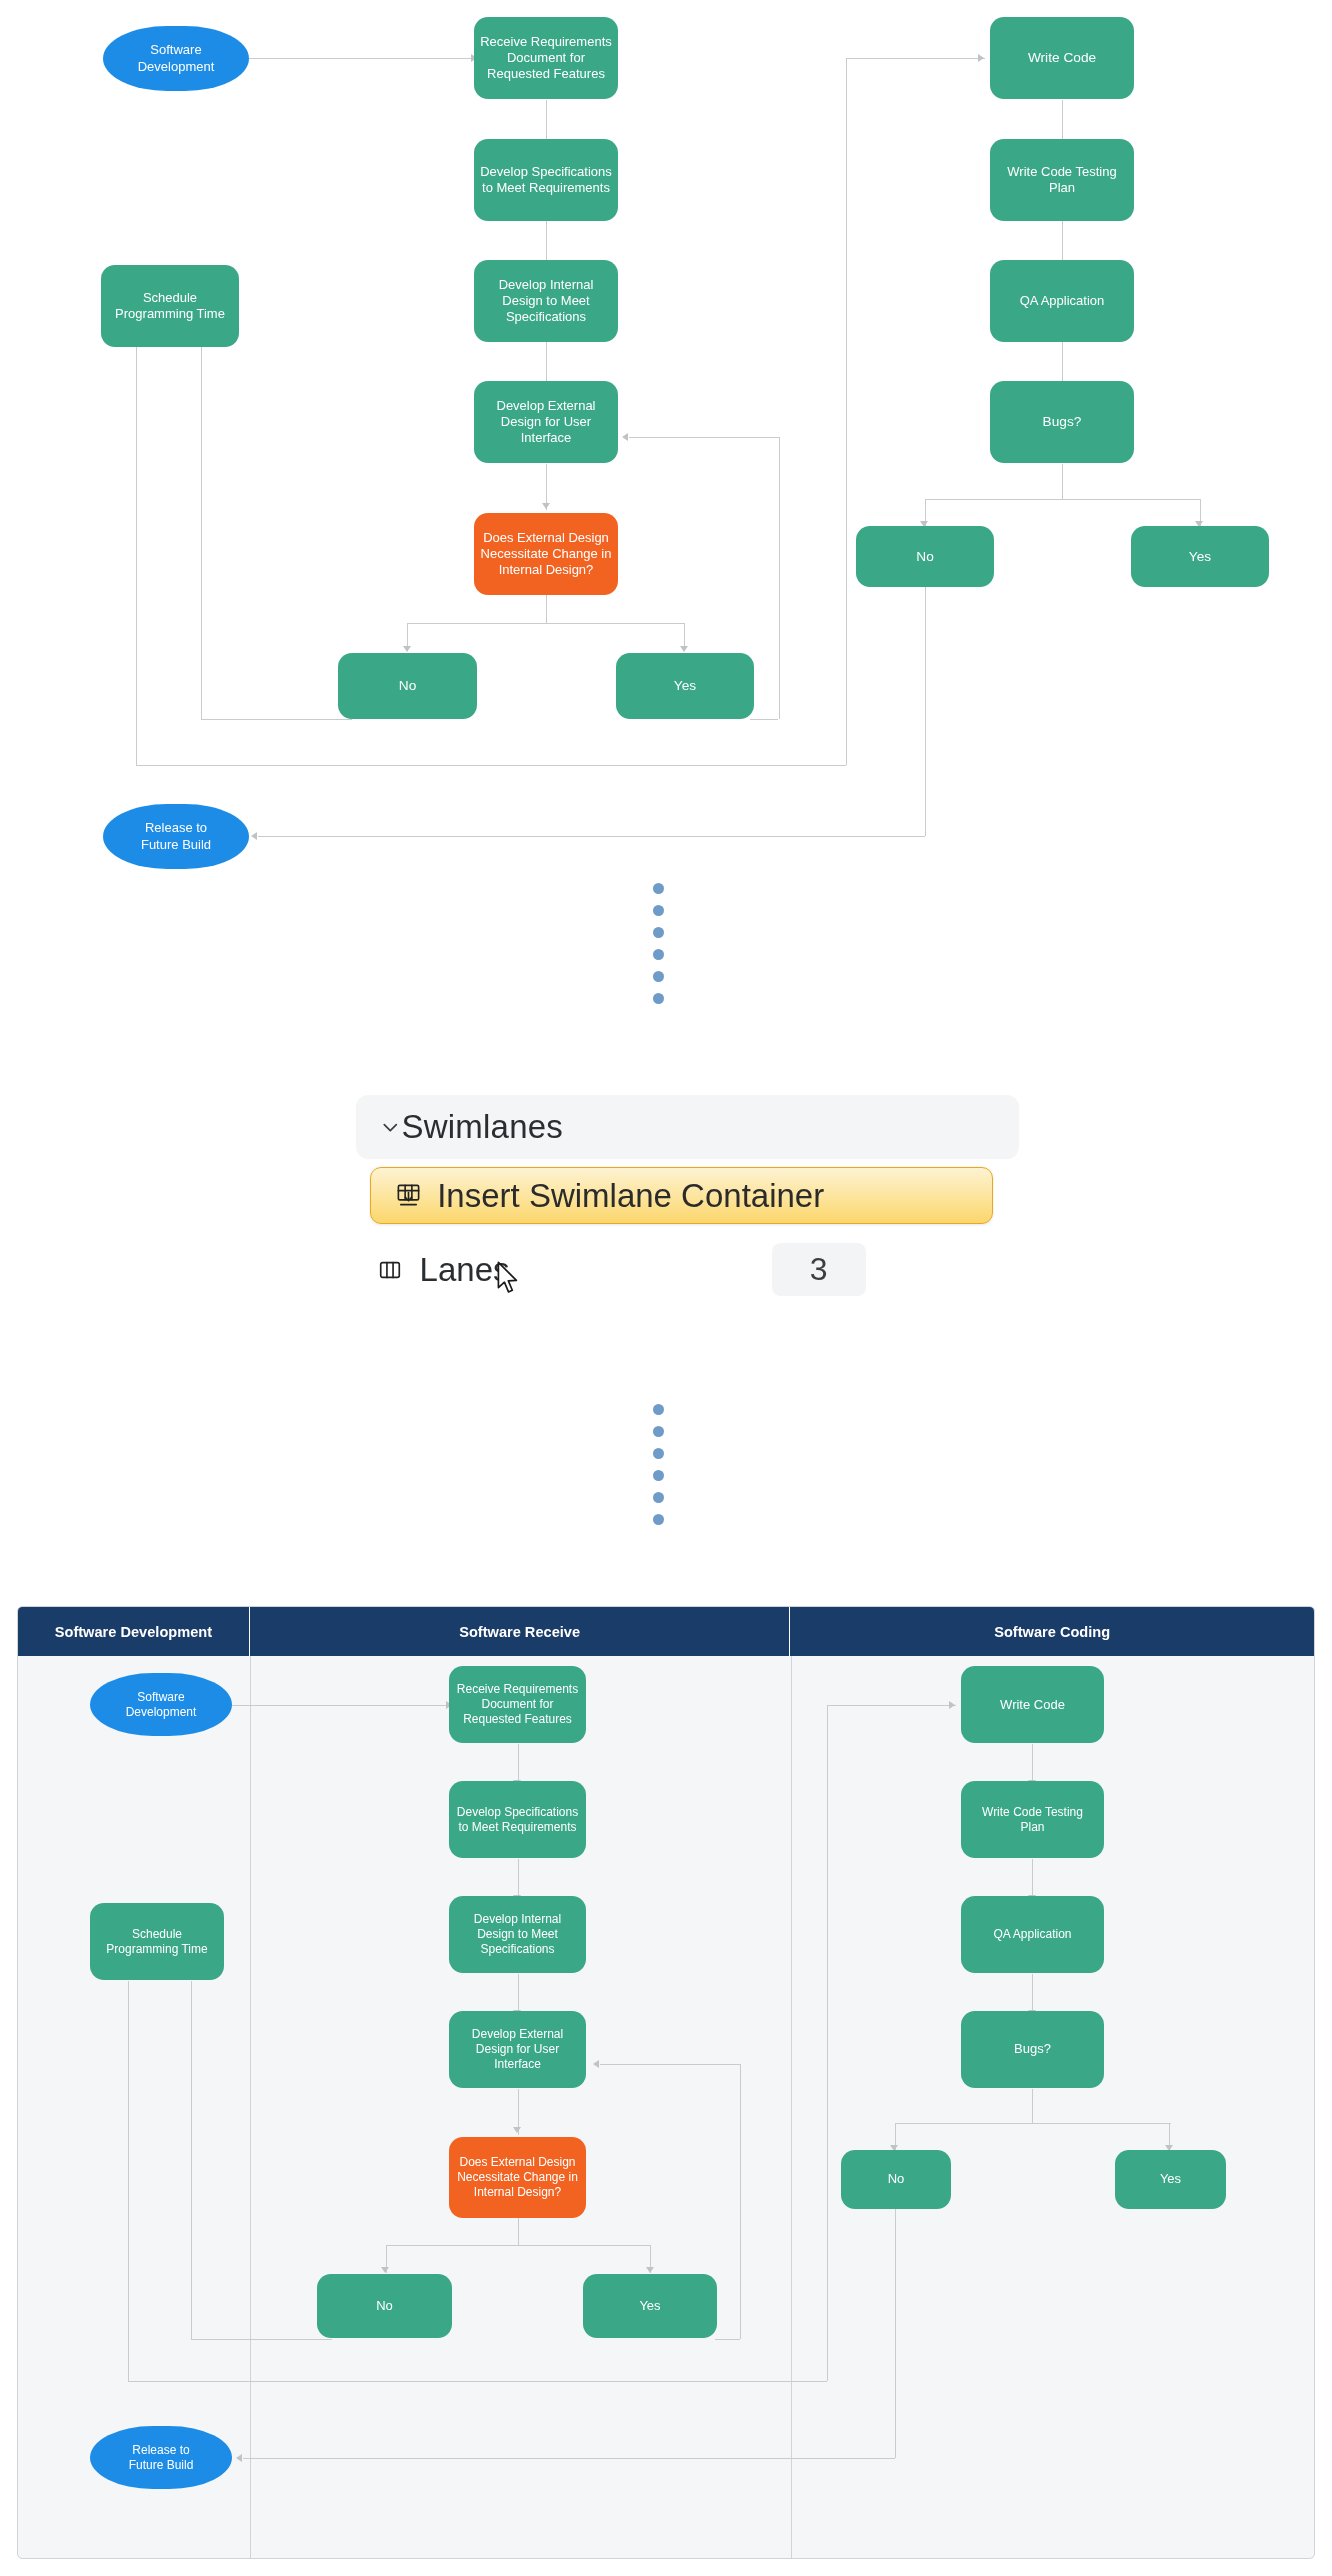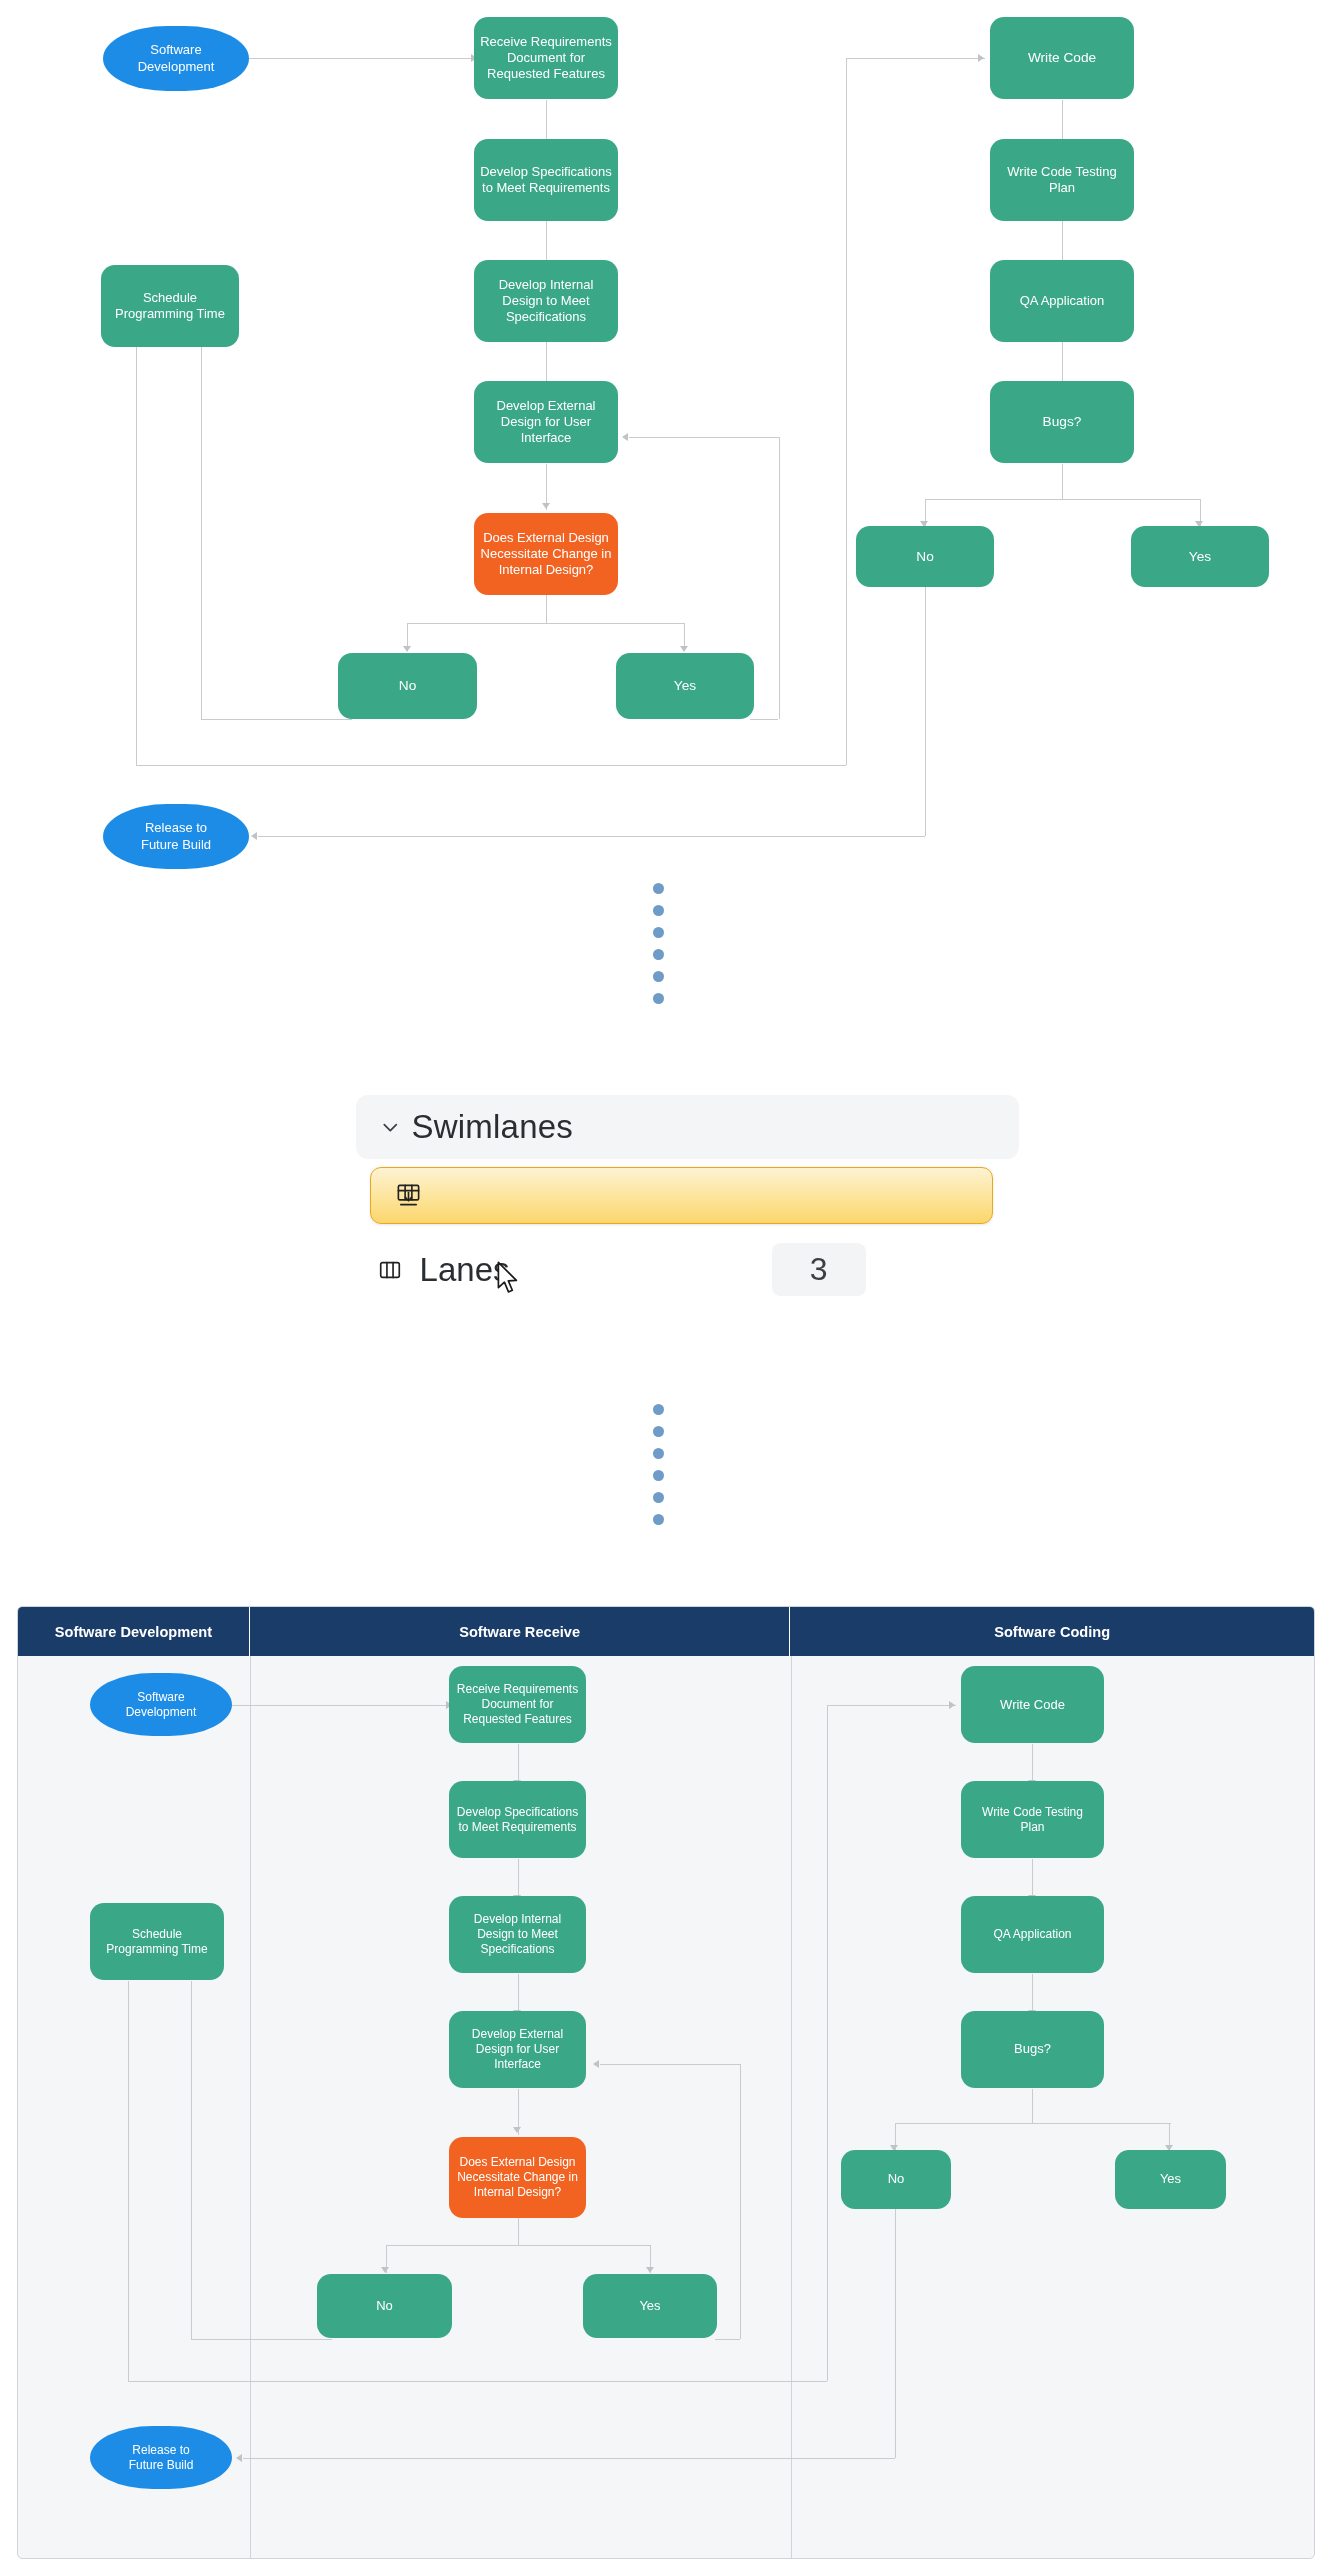--- a/index.html
+++ b/index.html
@@ -58,21 +58,21 @@
 
   
   .dot-sep { position: absolute; display: flex; flex-direction: column; align-items: center; gap: 11px; }
   .dot { width: 11px; height: 11px; border-radius: 50%; background: #6e9bc8; }
 
   
   #swimlanes-panel { position: absolute; left: 356px; top: 1095px; width: 343px; }
   .panel-header {
     width: 663px; height: 64px;
     background: #f4f5f7; border-radius: 12px;
-    display: flex; align-items: center; padding-left: 24px; gap: 11px;
+    display: flex; align-items: center; padding-left: 24px; gap: 1px;
   }
   .panel-header .title { font-size: 33px; color: #2a2d31; letter-spacing: 0.2px; }
   .chev { width: 20.6px; height: 20.6px; flex: 0 0 auto; }
 
   .insert-btn {
     position: absolute; left: 13.7px; top: 72px;
     width: 623px; height: 57px;
     border-radius: 11px;
     border: 1.7px solid #e8a920;
     background: linear-gradient(180deg, #fdf3d2 0%, #fde49a 55%, #fbd66c 100%);
@@ -244,20 +244,21 @@
       <svg viewBox="0 0 28 28" width="27" height="27" fill="none" stroke="#232323" stroke-width="1.7" stroke-linecap="round" stroke-linejoin="round">
         <rect x="3.5" y="3.5" width="21" height="15" rx="1.5"></rect>
         <line x1="3.5" y1="9" x2="24.5" y2="9"></line>
         <line x1="10.5" y1="3.5" x2="10.5" y2="18.5"></line>
         <line x1="17.5" y1="3.5" x2="17.5" y2="18.5"></line>
         <line x1="14" y1="11" x2="14" y2="19"></line>
         <polyline points="10.8,16 14,19.4 17.2,16"></polyline>
         <line x1="6" y1="23.5" x2="22" y2="23.5"></line>
       </svg>
     </span>
+    <span class="label">Insert Swimlane Container</span>
   </div>
 
   <div class="lanes-row">
     <div class="lanes-left">
       <span style="display:flex;">
         <svg viewBox="0 0 28 28" width="26" height="26" fill="none" stroke="#232323" stroke-width="1.8" stroke-linecap="round" stroke-linejoin="round">
           <rect x="4" y="6" width="20" height="16" rx="2"></rect>
           <line x1="10.7" y1="6" x2="10.7" y2="22"></line>
           <line x1="17.3" y1="6" x2="17.3" y2="22"></line>
         </svg>

